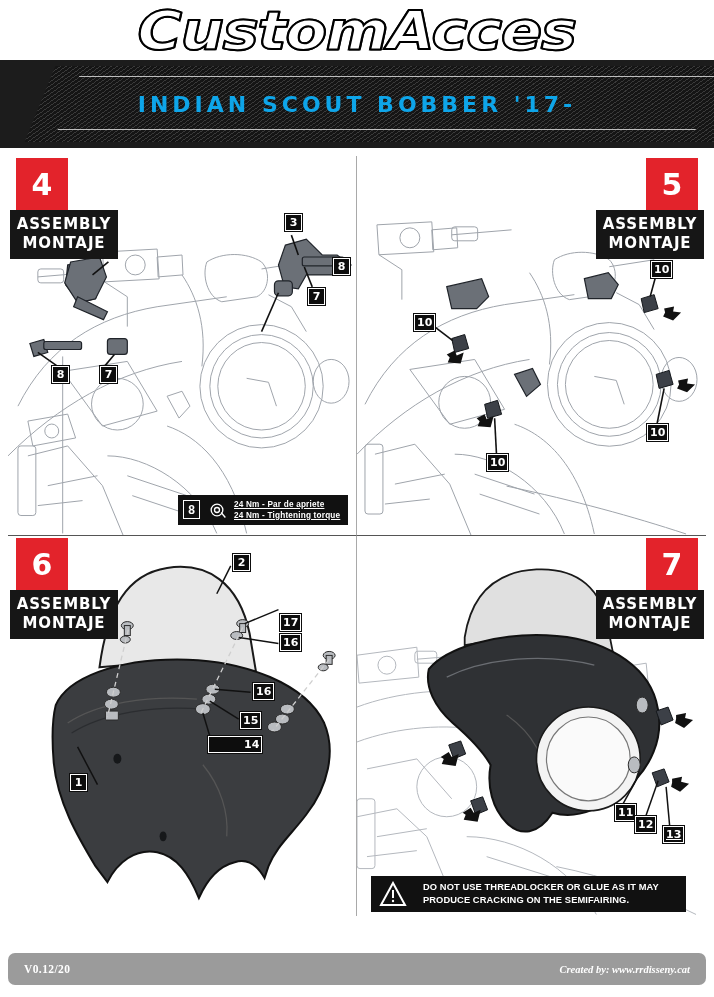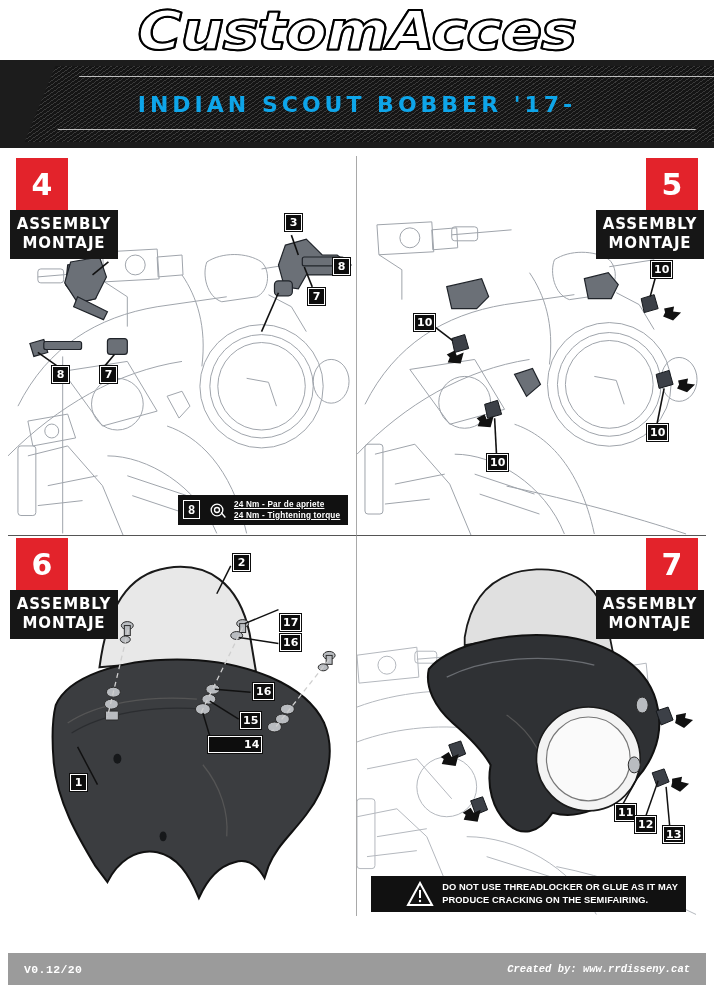--- a/index.html
+++ b/index.html
@@ -132,34 +132,34 @@
     font-size:12px; font-weight:bold;
   }
   .torque-ic { width:20px; height:20px; flex:0 0 auto; }
   .torque-lines { font-size:8.2px; font-weight:bold; line-height:1.35; letter-spacing:.2px;text-decoration:underline; }
 
   
   .warn-box {
     position:absolute; z-index:18;
     left:14px; right:20px; bottom:4px;
     background:#111; color:#fff;
-    display:flex; align-items:center; gap:8px;
+    display:flex; align-items:center; gap:16px;
     padding:5px 8px;
-    justify-content:flex-end;
   }
   .warn-tri { width:28px; height:26px; flex:0 0 auto; }
   .warn-txt { font-size:9.3px; font-weight:bold; line-height:1.4; letter-spacing:.1px; }
 
   
   .footer {
     position:absolute; left:8px; right:8px; bottom:12px;
     height:32px; background:#9b9b9b;
     display:flex; align-items:center;
     color:#fff; font-size:11.5px;
-    font-family:Liberation Mono, monospace;
+    font-family:Liberation Serif, serif;
+    border-radius:7px;
   }
   .f-left   { position:absolute; left:16px; font-weight:bold; letter-spacing:.4px; }
   .f-center { width:100%; text-align:center; letter-spacing:.4px; }
   .f-right  { position:absolute; right:16px; font-style:italic; font-weight:bold; font-size:10.5px;margin-left:22px; }
 
   svg.art { position:absolute; inset:0; width:100%; height:100%; }
 </style>
 </head>
 <body>
 

